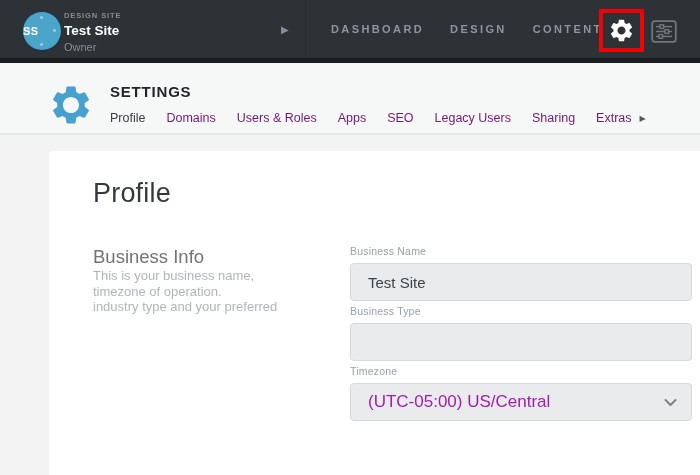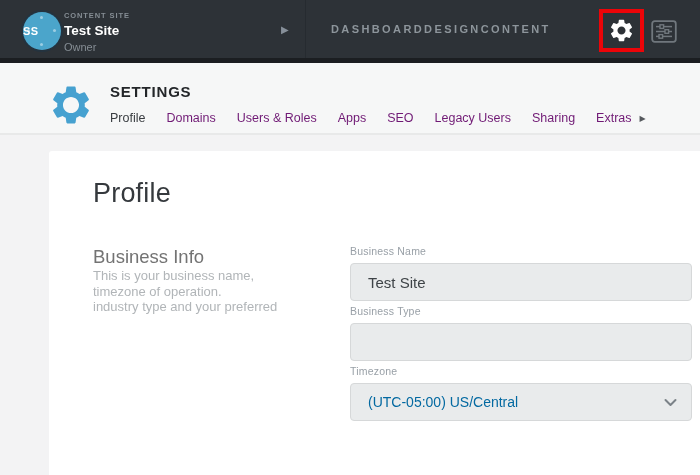--- a/index.html
+++ b/index.html
@@ -20,21 +20,21 @@
                13px 13px 0 rgba(255,255,255,.45); }
 
   .site-meta { position:absolute; left:64px; top:11px; }
   .active-site-label { font-size:7.5px; font-weight:bold; letter-spacing:.9px; color:#858d94; }
   .site-name { font-size:13.5px; font-weight:bold; color:#ffffff; margin-top:3px; }
   .site-role { font-size:11px; color:#858d94; margin-top:3px; }
 
   .expand-arrow { position:absolute; left:281px; top:24px; font-size:10px; color:#87909a; cursor:pointer; }
   .topbar-divider { position:absolute; left:305px; top:0; width:1px; height:58px; background:#262b30; }
 
-  .main-nav { position:absolute; left:331px; top:0; height:58px; display:flex; align-items:center; }
+  .main-nav { position:absolute; left:331px; top:0; height:58px; display:flex; align-items:center; gap:26px; }
   .nav-item { font-size:11px; font-weight:bold; letter-spacing:2.4px; color:#8d959b; cursor:pointer; }
 
   .gear-btn { position:absolute; left:599px; top:9px; width:45px; height:43px;
     display:flex; align-items:center; justify-content:center; cursor:pointer; }
   .annotation-box { position:absolute; inset:0; border:4px solid #ec0408; pointer-events:none; }
   .editor-btn { position:absolute; left:651px; top:20px; width:26px; height:23px; cursor:pointer; }
 
   
   .settings-band { position:absolute; left:0; top:63px; width:700px; height:72px;
     background:#f6f7f7; border-bottom:2px solid #e8e9e9; }
@@ -60,32 +60,32 @@
 
   .form-col { position:absolute; left:301px; top:94px; width:342px; }
   .field { margin-bottom:4px; }
   .field-label { font-size:10.5px; color:#99a0a7; letter-spacing:.2px; margin-bottom:6px; }
   .text-input { display:block; width:100%; height:38px; background:#e9ebec;
     border:1px solid #d6d8d9; border-radius:4px; padding:0 17px; font-size:15px;
     color:#3e4347; font-family:"Liberation Sans", sans-serif; outline:none; }
   .select-box { width:100%; height:38px; background:#e9ebec; border:1px solid #d6d8d9;
     border-radius:4px; padding:0 14px 0 17px; display:flex; align-items:center;
     justify-content:space-between; cursor:pointer; }
-  .select-value { font-size:14px; color:#0369a1; }
+  .select-value { font-size:17px; color:#a21caf; }
 </style>
 </head>
 <body>
 
 <div class="topbar">
   <div class="avatar">
     <span class="avatar-deco"></span>
     <span class="avatar-initials">SS</span>
   </div>
   <div class="site-meta">
-    <div class="active-site-label">CONTENT SITE</div>
+    <div class="active-site-label">DESIGN SITE</div>
     <div class="site-name">Test Site</div>
     <div class="site-role">Owner</div>
   </div>
   <div class="expand-arrow">▶</div>
   <div class="topbar-divider"></div>
 
   <div class="main-nav">
     <span class="nav-item">DASHBOARD</span>
     <span class="nav-item">DESIGN</span>
     <span class="nav-item">CONTENT</span>

